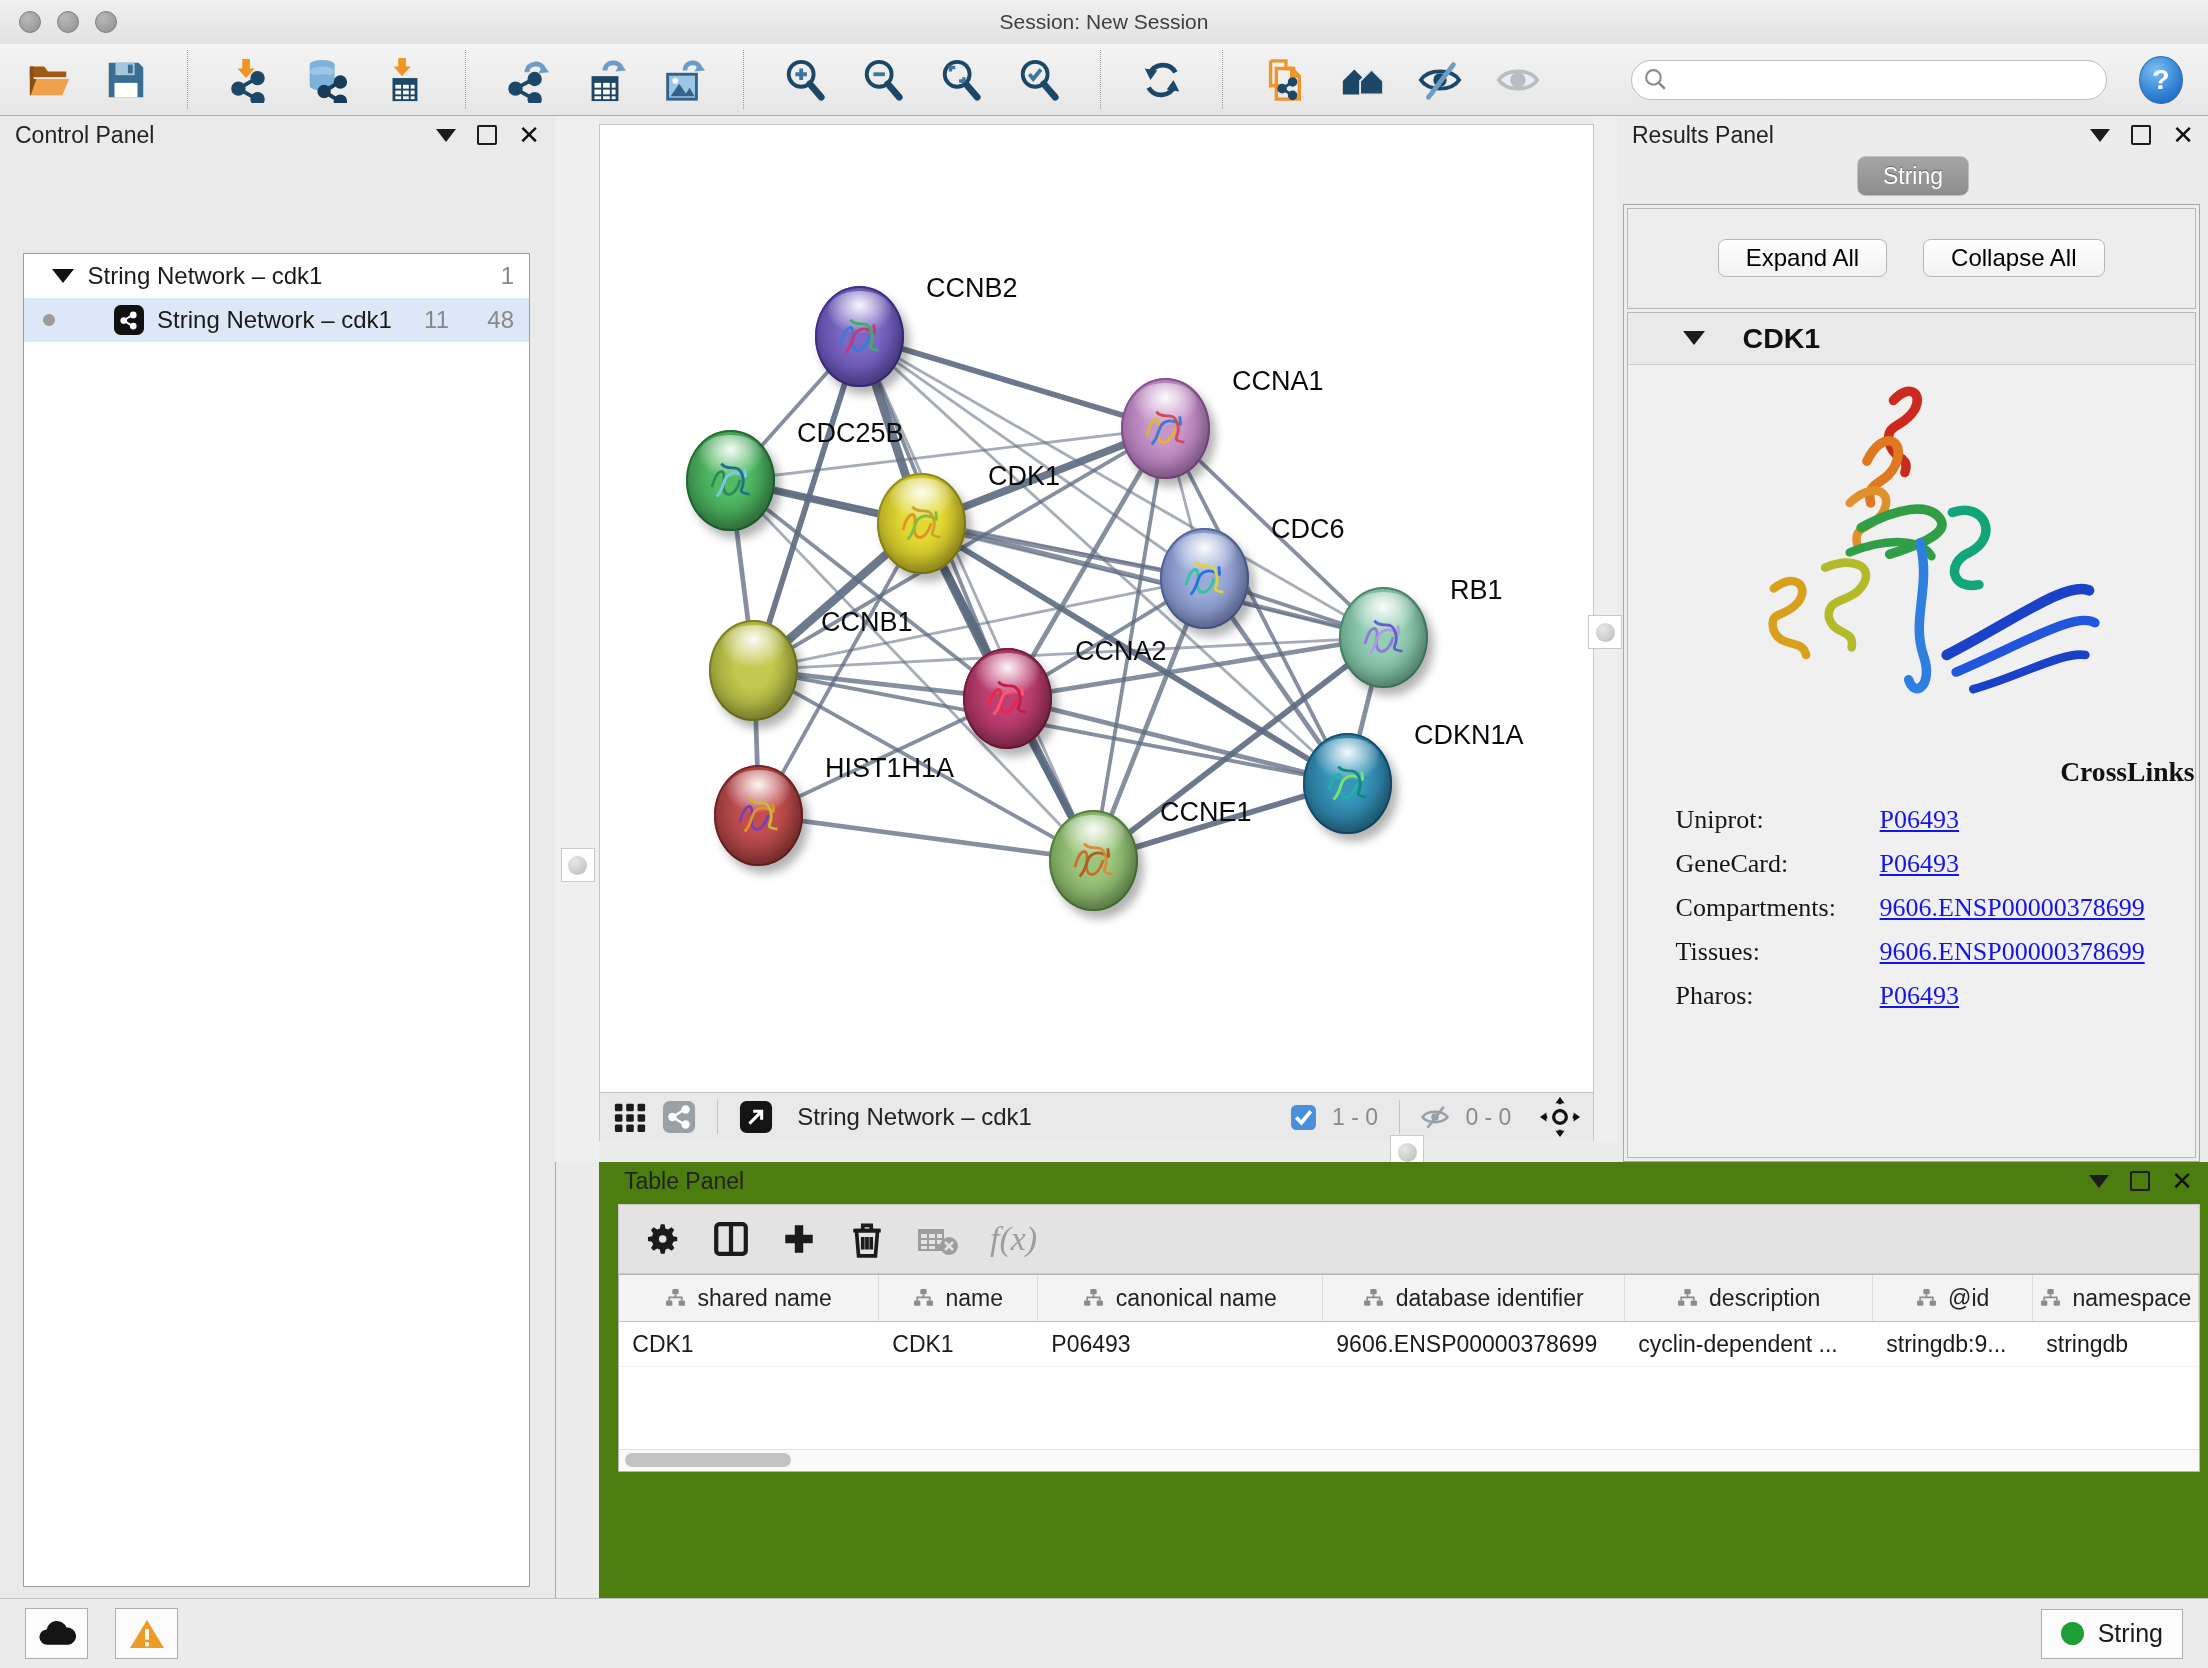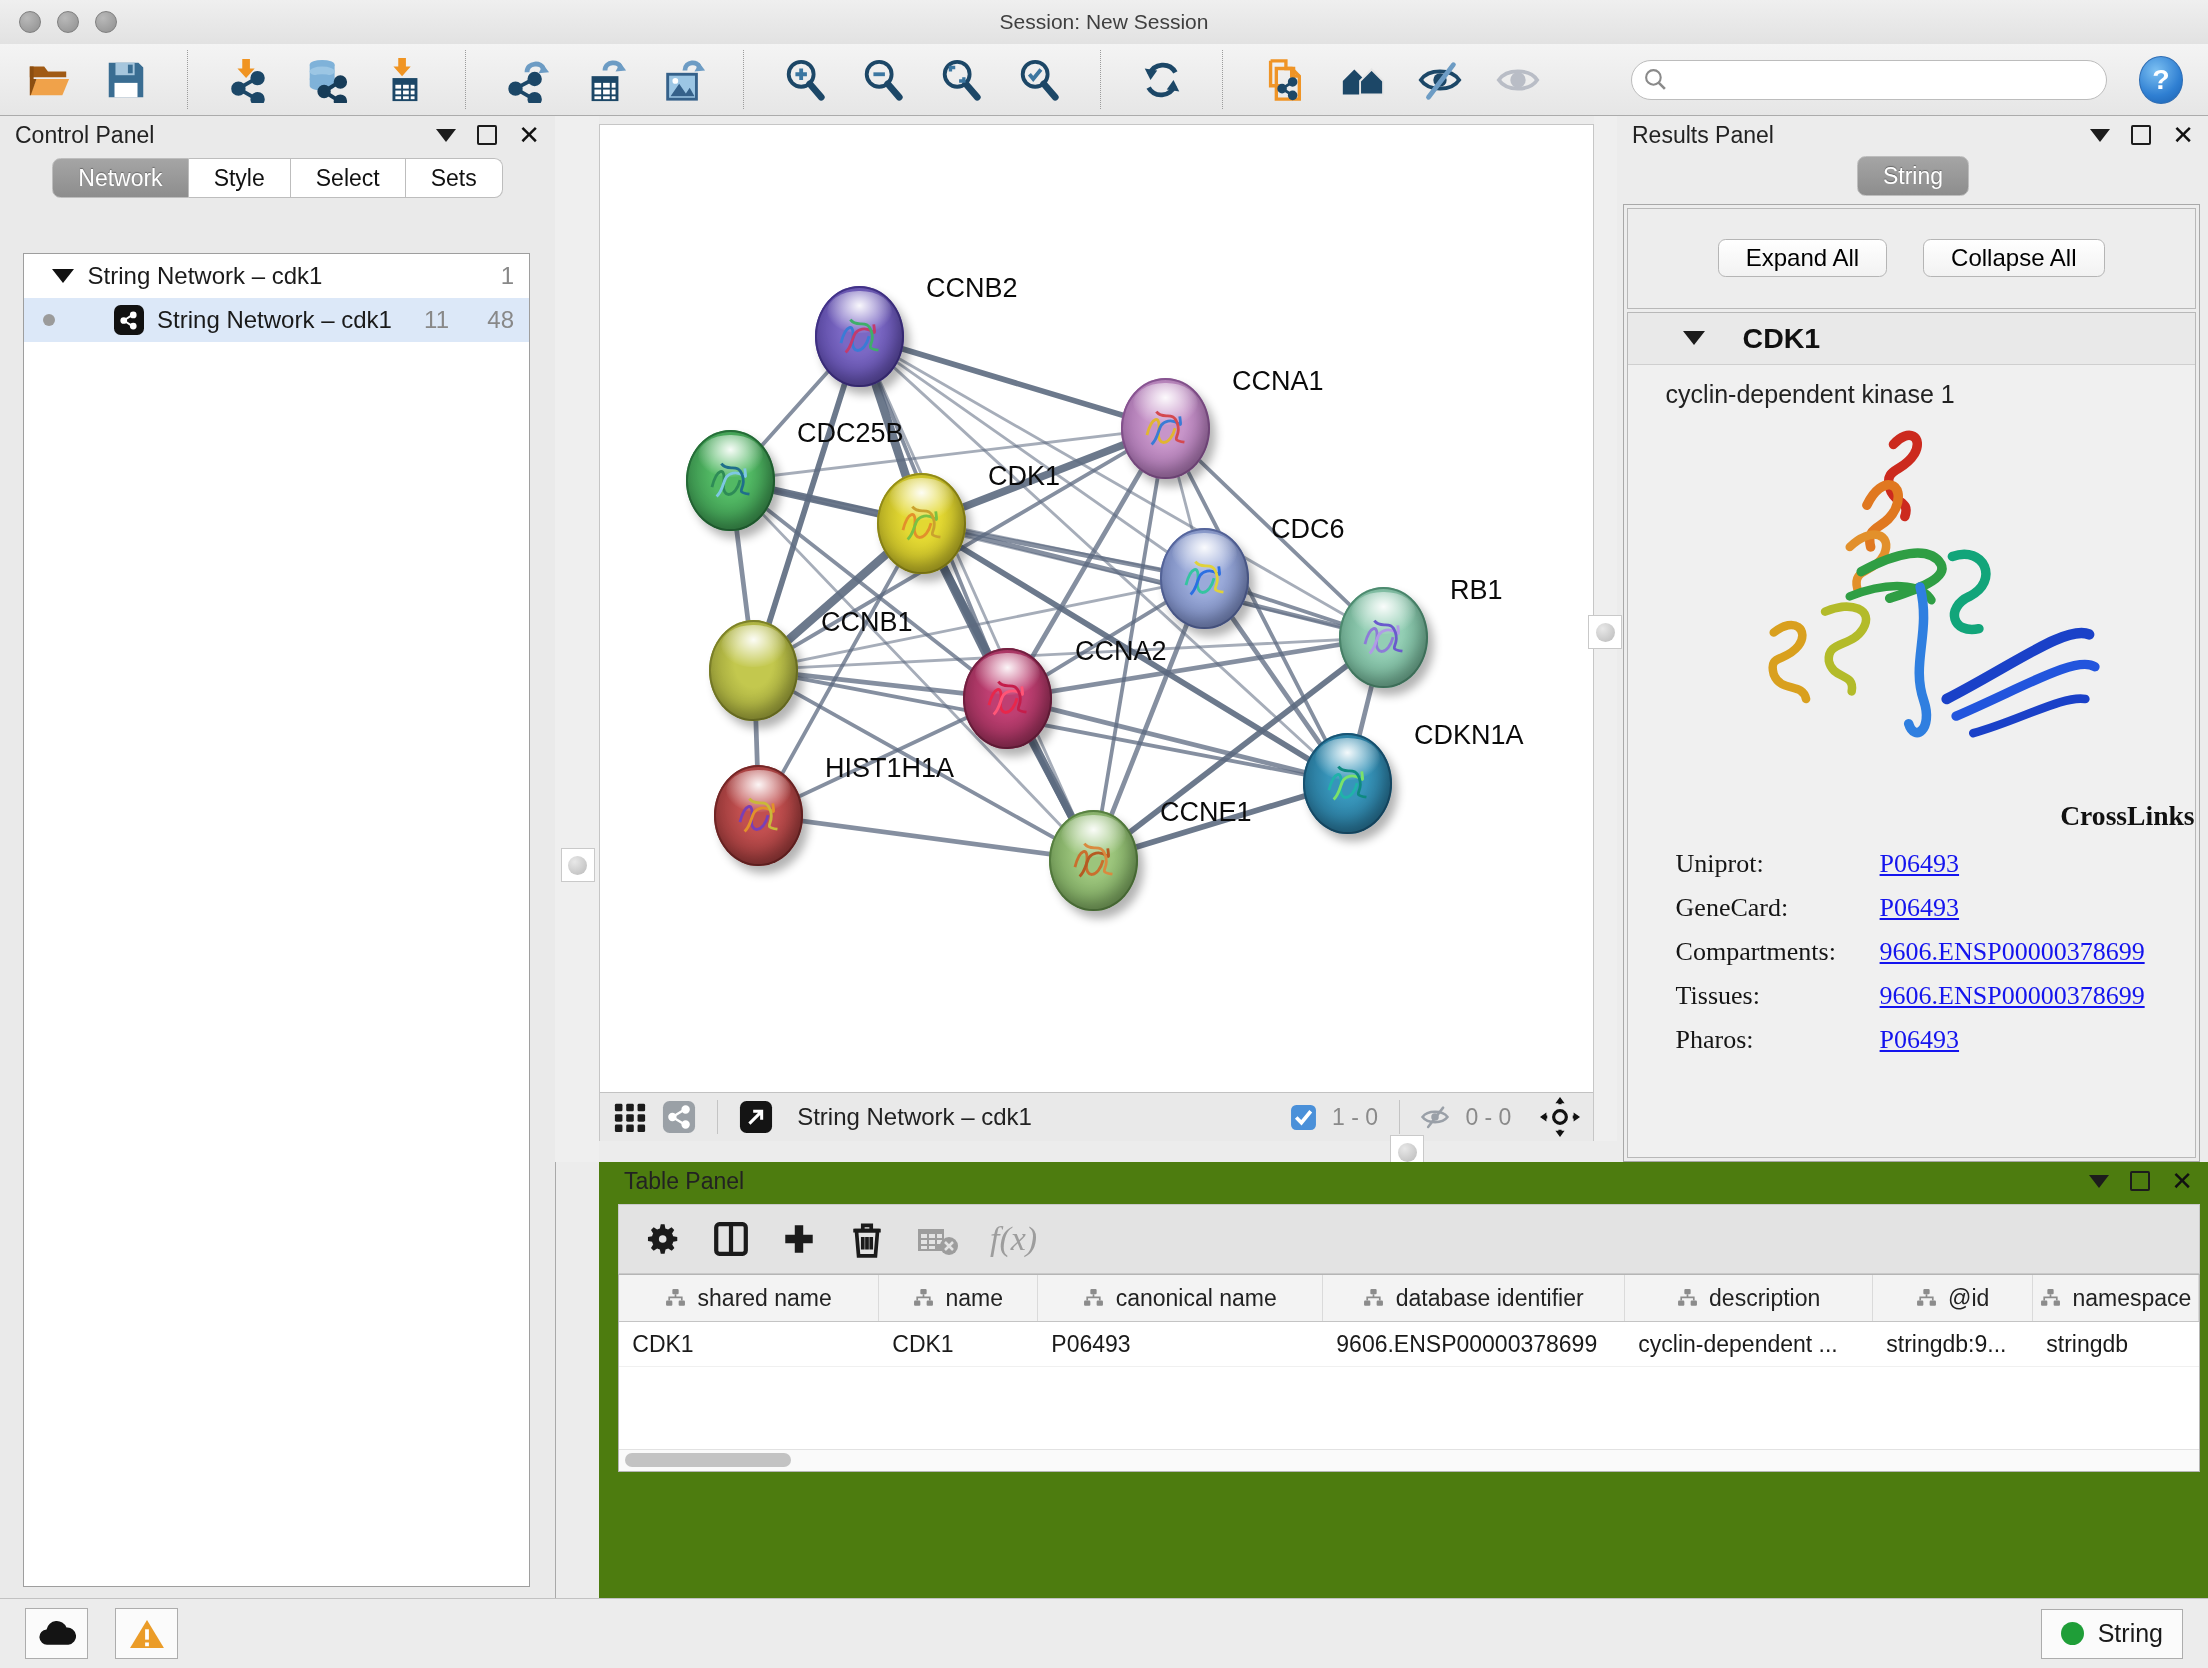--- a/index.html
+++ b/index.html
@@ -309,26 +309,20 @@
   </div>
 
   <div class="control-panel">
     <div class="panel-head">
       <div class="panel-title">Control Panel</div>
       <div class="ph-spacer"></div>
       <div class="ph-tri"></div>
       <div class="ph-float"></div>
       <div class="ph-close">✕</div>
     </div>
-    <div class="cp-tabs seg" id="cp-tabs">
-        <div class="tab active">Network</div>
-        <div class="tab">Style</div>
-        <div class="tab">Select</div>
-        <div class="tab">Sets</div>
-      </div>
     <div class="cp-tree">
       <div class="tree-row">
         <div class="tri-exp"></div>
         <div class="lbl">String Network – cdk1</div>
         <div class="num">1</div>
       </div>
       <div class="tree-row selected">
         <div class="dot"></div>
         <div style="width:32px"></div>
         <div class="mini-share">
@@ -579,21 +573,20 @@
     <div class="rp-box">
       <div class="rp-buttons">
         <button class="btn">Expand All</button>
         <button class="btn">Collapse All</button>
       </div>
       <div class="rp-section">
         <div class="rp-sec-head">
           <div class="ph-tri" style="border-left-width:11.4px;border-right-width:11.4px;border-top-width:14.3px"></div>
           <div class="name">CDK1</div>
         </div>
-        <div class="rp-desc">cyclin-dependent kinase 1</div>
         <svg class="ribbon" width="409" height="380" viewBox="0 0 430 400">
           <g fill="none" stroke-linecap="round">
             <path d="M196 32 C212 14, 228 24, 218 42 C206 62, 186 56, 192 78 C197 96, 214 90, 208 108" stroke="#cc2a1e" stroke-width="10"></path>
             <path d="M168 96 C184 62, 210 72, 198 100 C188 122, 166 116, 172 140" stroke="#e07820" stroke-width="10"></path>
             <path d="M150 140 C172 118, 196 126, 186 148 C176 168, 152 162, 158 184" stroke="#e2902b" stroke-width="9"></path>
             <path d="M70 230 C92 212, 108 228, 96 244 C82 262, 64 252, 70 274 C78 294, 100 282, 104 300" stroke="#d9a01e" stroke-width="9"></path>
             <path d="M124 208 C152 196, 176 206, 164 226 C152 246, 126 238, 128 260 C132 280, 156 272, 152 292" stroke="#b3bb2a" stroke-width="9"></path>
             <path d="M162 166 C198 146, 234 138, 246 158 C254 174, 216 186, 192 194" stroke="#2f9e44" stroke-width="10"></path>
             <path d="M150 192 C190 176, 226 178, 236 196" stroke="#2f9e44" stroke-width="9"></path>
             <path d="M258 150 C292 138, 308 176, 276 192 C250 204, 258 232, 286 226" stroke="#12a57a" stroke-width="10"></path>

